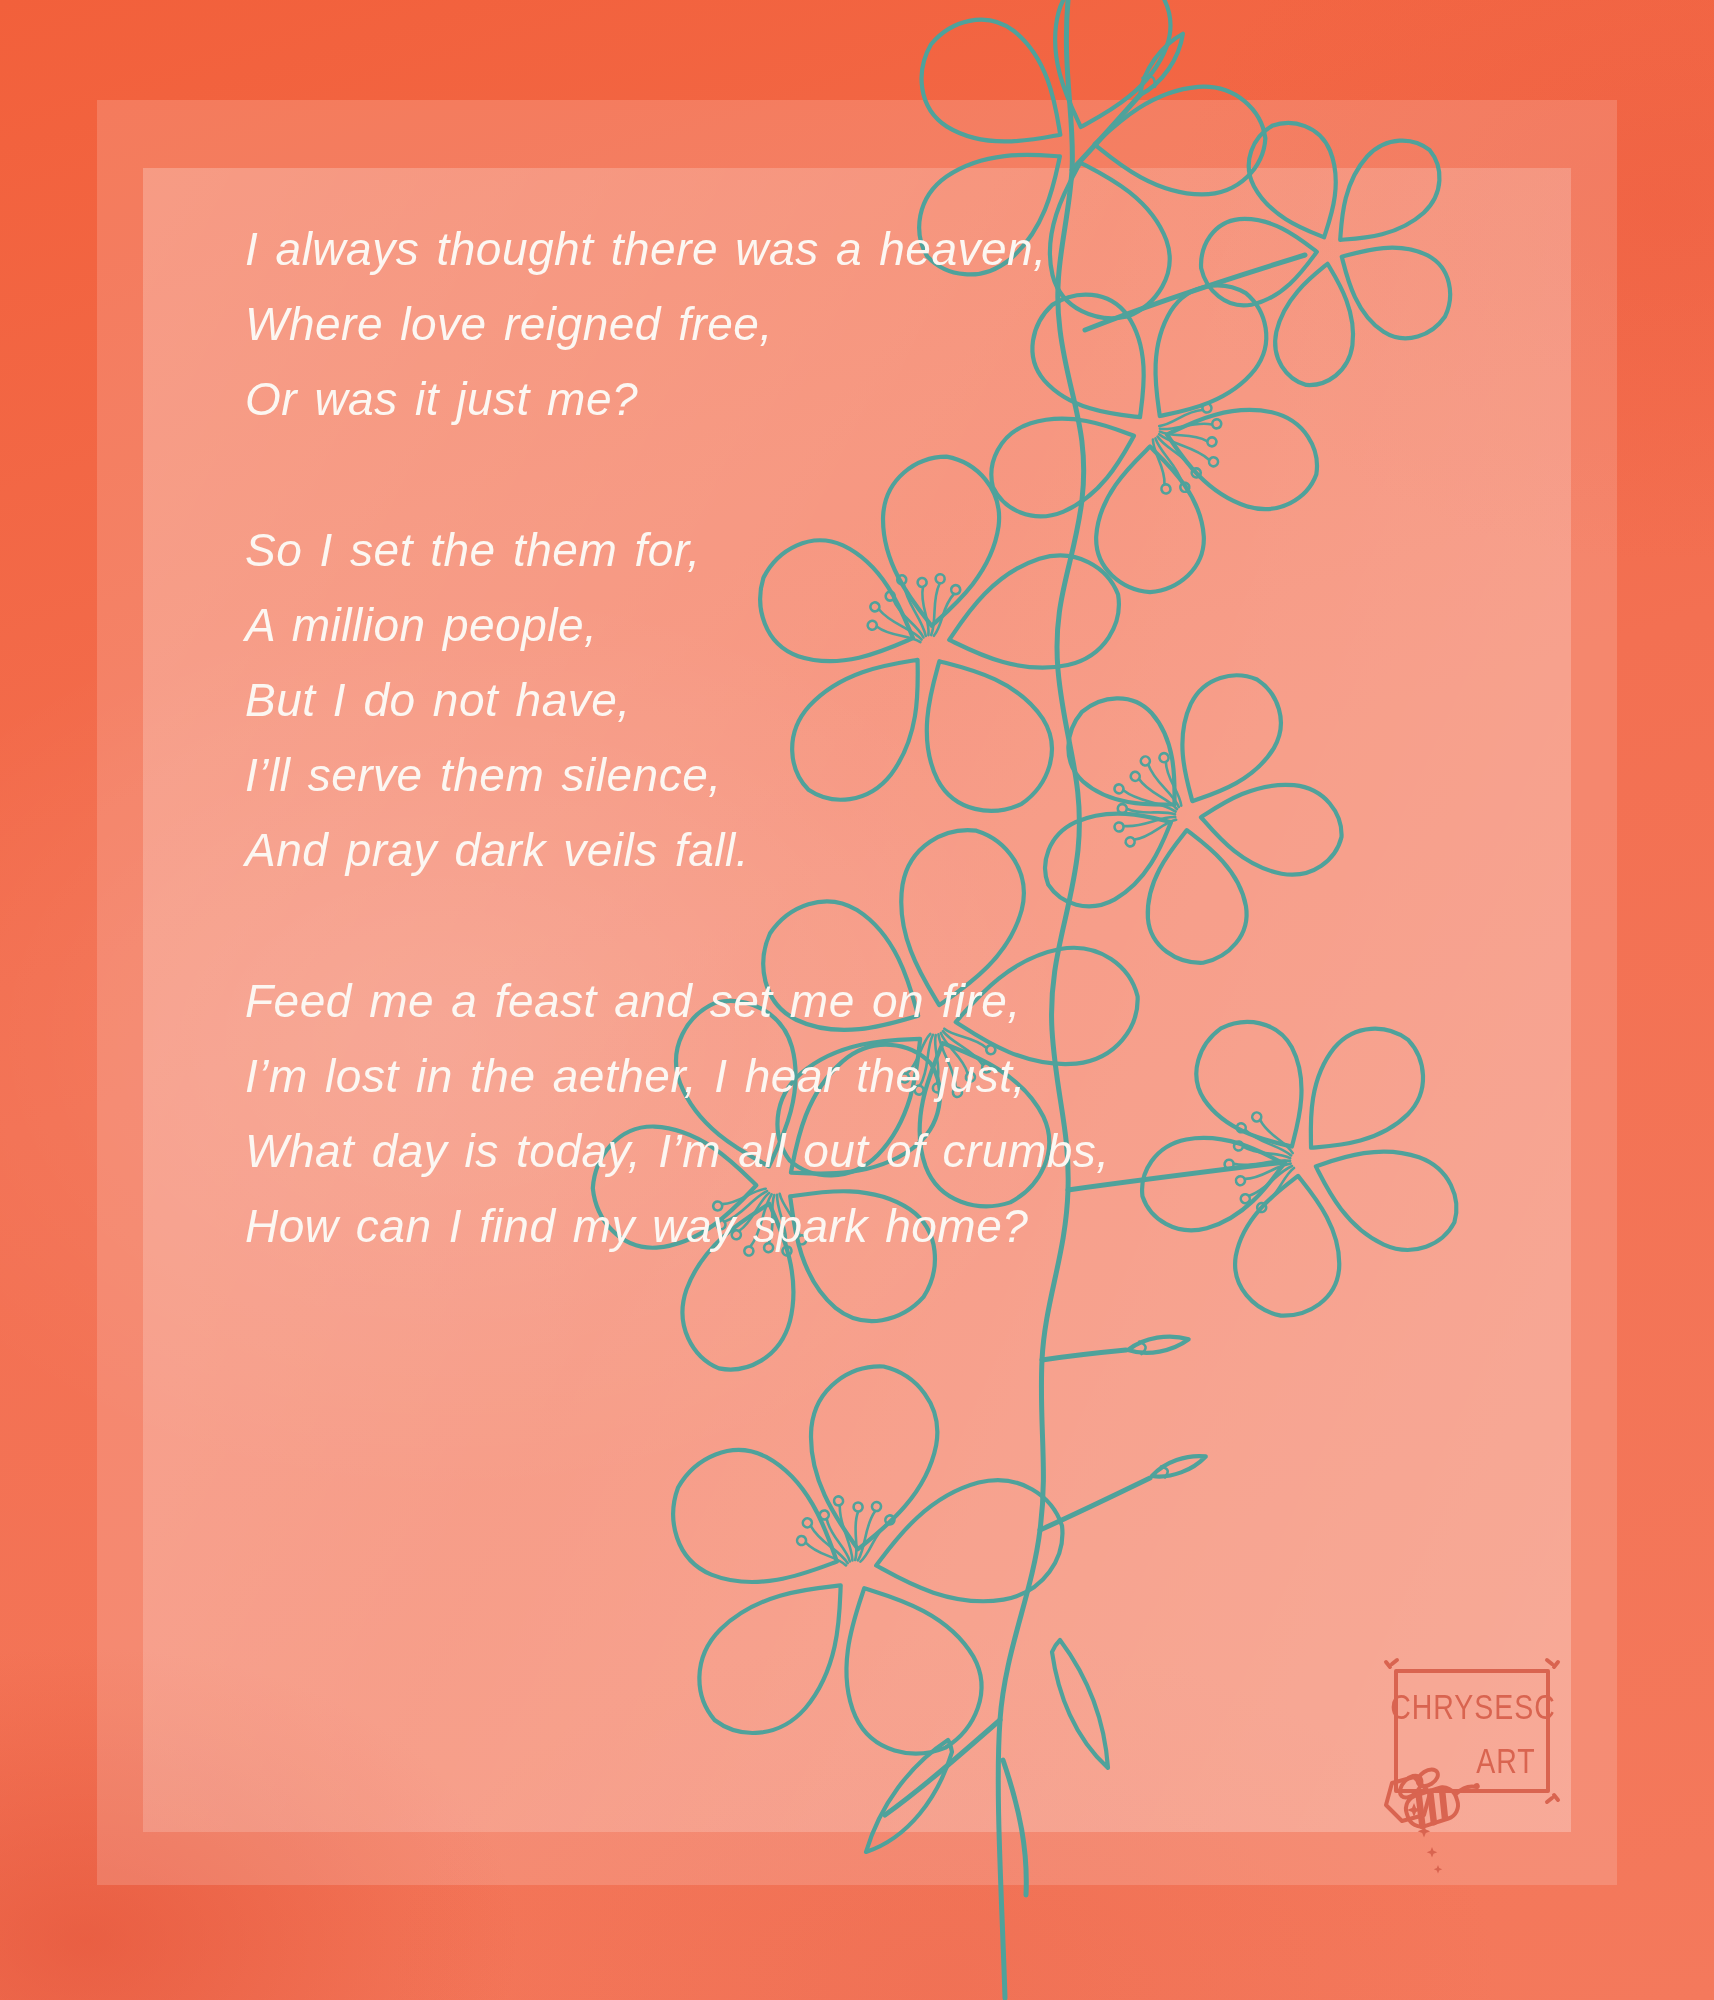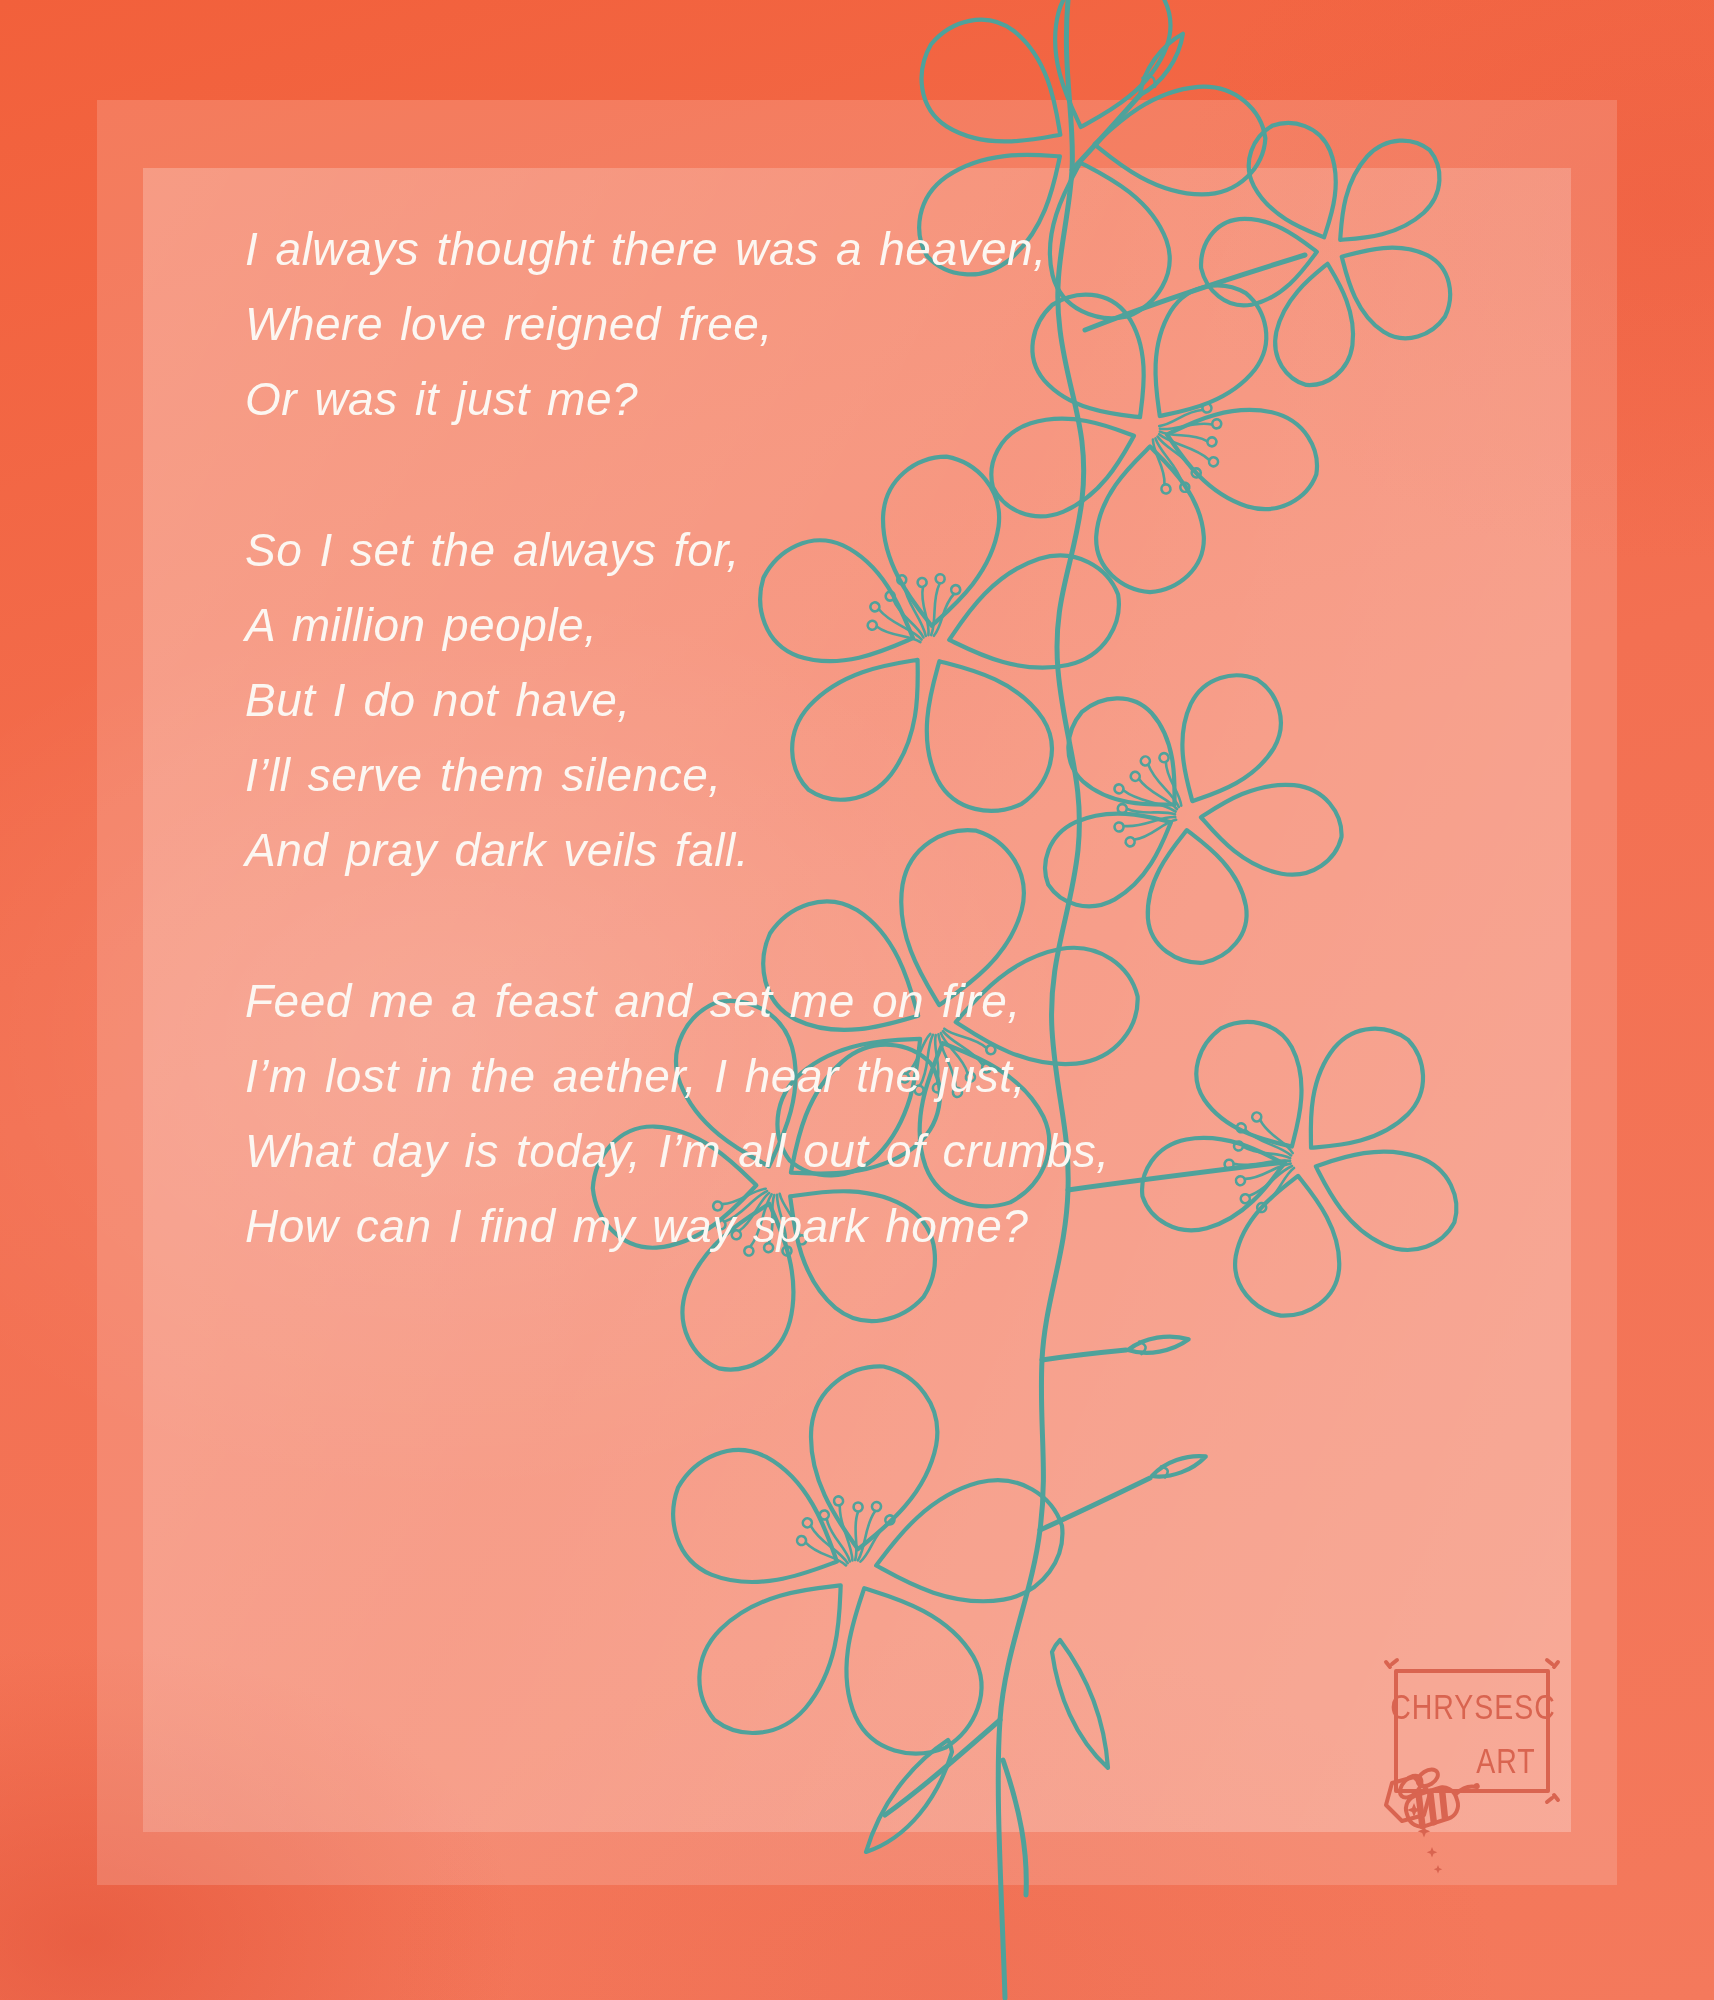--- a/index.html
+++ b/index.html
@@ -129,21 +129,21 @@
     <use href="#bud" transform="translate(1152,1476) rotate(70) scale(0.65)"></use>
   </svg>
 
   <div class="poem">
     <div class="stanza">
       <div>I always thought there was a heaven,</div>
       <div>Where love reigned free,</div>
       <div>Or was it just me?</div>
     </div>
     <div class="stanza">
-      <div>So I set the always for,</div>
+      <div>So I set the them for,</div>
       <div>A million people,</div>
       <div>But I do not have,</div>
       <div>I’ll serve them silence,</div>
       <div>And pray dark veils fall.</div>
     </div>
     <div class="stanza">
       <div>Feed me a feast and set me on fire,</div>
       <div>I’m lost in the aether, I hear the just,</div>
       <div>What day is today, I’m all out of crumbs,</div>
       <div>How can I find my way spark home?</div>

